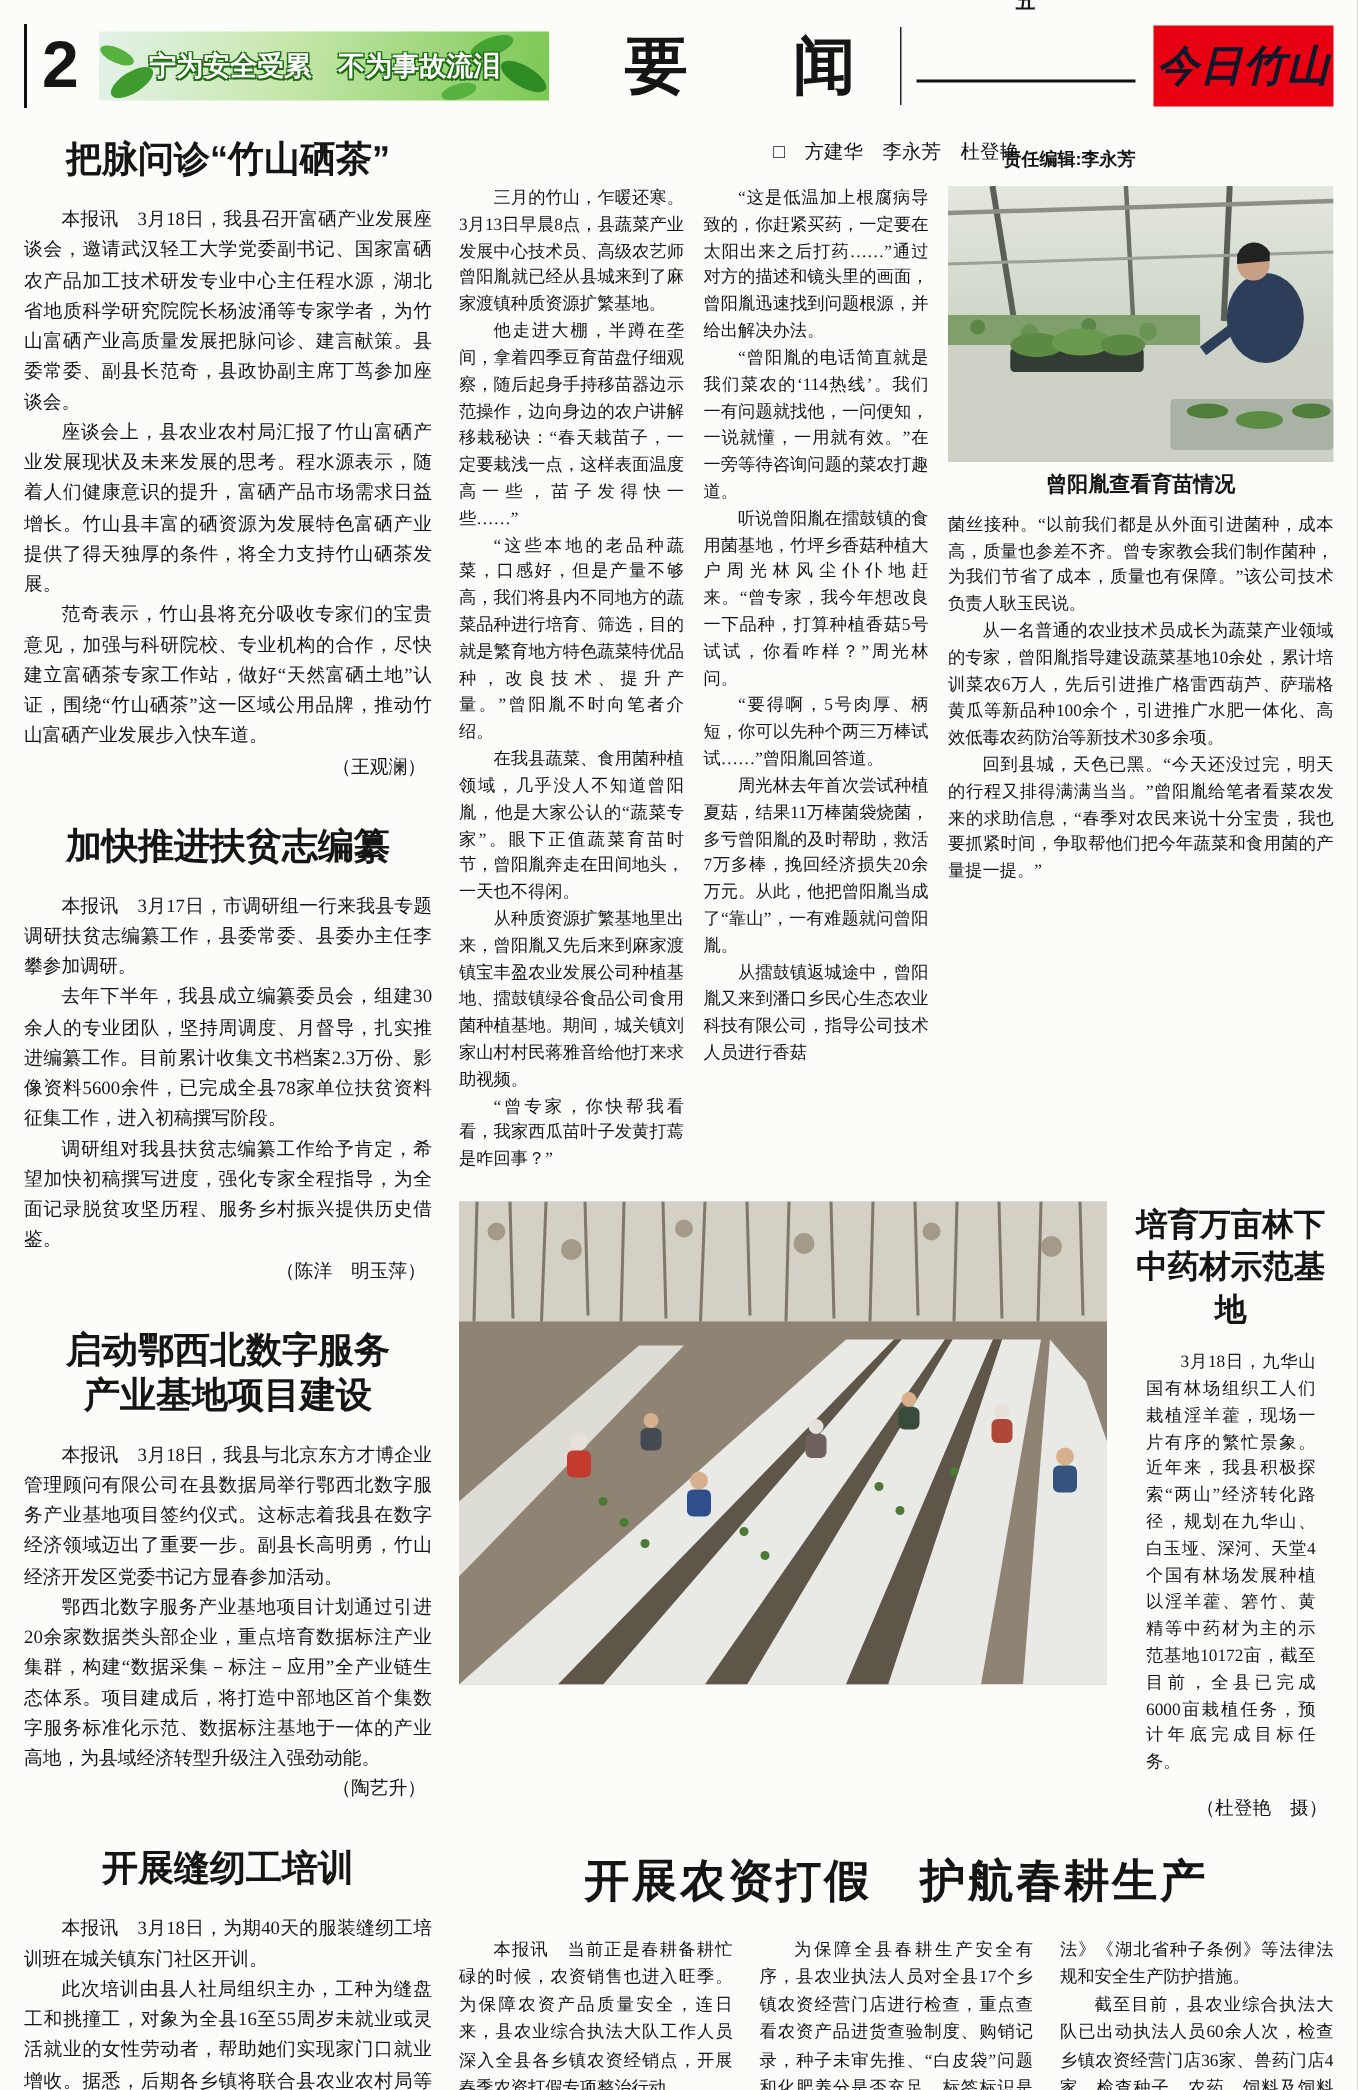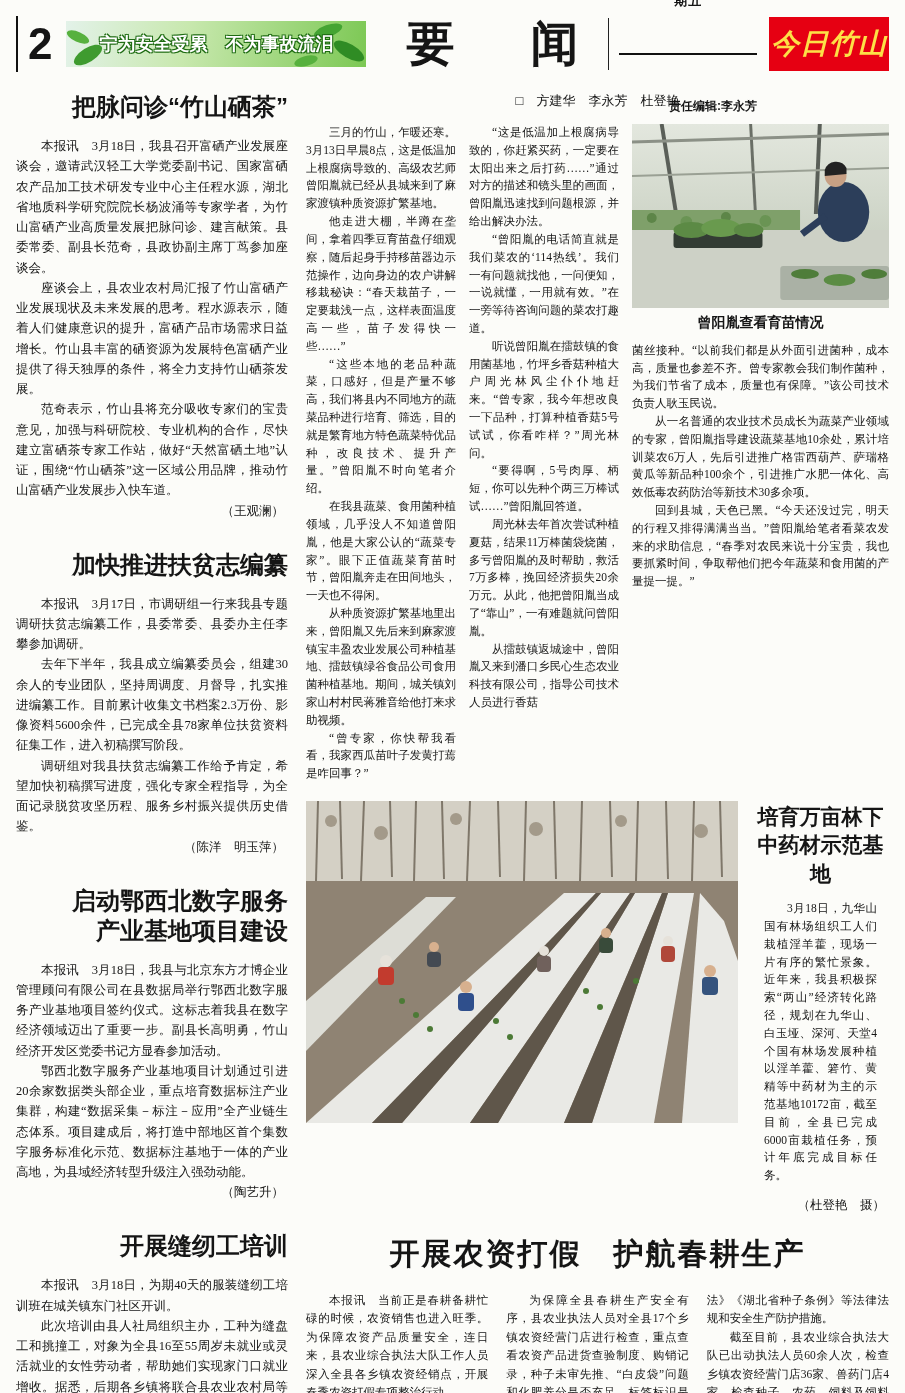--- a/index.html
+++ b/index.html
@@ -11,36 +11,36 @@
   .pagenum-box{border-left:2px solid #111;padding-left:10px;display:flex;align-items:center;height:56px;}
   .pagenum{font-family:"Liberation Sans","DejaVu Sans",sans-serif;font-weight:bold;font-size:44px;line-height:1;}
   .banner{position:relative;flex:0 0 300px;height:46px;margin-left:14px;overflow:hidden;
           background:linear-gradient(100deg,#e3f2e9 0%,#c8e8ae 40%,#7cc854 100%);
           display:flex;align-items:center;justify-content:center;}
   .banner svg{position:absolute;top:0;left:0;width:100%;height:100%;}
   .slogan{position:relative;font-family:"Liberation Sans","DejaVu Sans",sans-serif;font-weight:bold;
           font-size:18px;color:#fff;white-space:nowrap;
           text-shadow:1px 1px 0 #1e6b12,-1px 1px 0 #1e6b12,1px -1px 0 #1e6b12,-1px -1px 0 #1e6b12;}
   .section-title{font-family:Liberation Sans, sans-serif;font-weight:900;
-          font-size:48px;letter-spacing:14px;margin-left:40px;white-space:nowrap;}
+          font-size:42px;letter-spacing:14px;margin-left:50px;white-space:nowrap;}
   .hdr-divider{width:1px;height:52px;background:#222;margin:0 10px 0 16px;flex:none;}
   .dateblock{flex:1;display:flex;flex-direction:column;justify-content:center;
           font-family:"Liberation Sans","DejaVu Sans",sans-serif;min-width:0;gap:39px;}
   .date{font-size:13px;font-weight:bold;text-align:center;letter-spacing:1px;}
   .date-rule{height:2px;background:#111;margin:4px 0;}
   .editor{font-size:12px;font-weight:bold;text-align:right;}
-  .brand{flex:none;margin-left:12px;background:#e60012;color:#fde047;width:120px;height:54px;
+  .brand{flex:none;margin-left:12px;background:#e60012;color:#0f172a;width:120px;height:54px;
          font-family:"Liberation Sans","DejaVu Sans",sans-serif;font-weight:bold;font-style:italic;
          font-size:28px;display:flex;align-items:center;justify-content:center;letter-spacing:1px;}
   
   .content{display:flex;gap:18px;margin-top:16px;}
   .left-col{width:272px;flex:none;}
   .article{margin-bottom:30px;}
   .article h2{font-family:"Liberation Sans","DejaVu Sans",sans-serif;font-weight:900;
-          font-size:24px;text-align:right;margin:0 0 14px 0;line-height:1.25;}
+          font-size:24px;text-align:center;margin:0 0 14px 0;line-height:1.25;}
   .article p{margin:0;text-indent:2em;font-size:12.5px;line-height:1.62;text-align:justify;}
   .sig{text-align:right;font-size:12.5px;padding-right:4px;margin-top:2px;}
   .main-col{flex:1;min-width:0;}
   .main-title{font-family:"Liberation Sans","DejaVu Sans",sans-serif;font-weight:900;
           font-size:36px;text-align:center;margin:2px 0 10px 0;letter-spacing:1px;}
   .byline{text-align:center;font-size:13px;margin-bottom:14px;}
   .story{display:flex;gap:13px;}
   .scol{font-size:11.5px;line-height:1.55;text-align:justify;min-width:0;}
   .scol p{margin:0;text-indent:2em;}
   .scol p.cont{text-indent:0;}
@@ -129,21 +129,21 @@
 
       </section>
     </aside>
 
     <main class="main-col">
 
       <div class="byline">□　方建华　李永芳　杜登艳</div>
 
       <div class="story">
         <div class="scol scol1">
-          <p>三月的竹山，乍暖还寒。3月13日早晨8点，这是低温加上根腐病导致的、高级农艺师曾阳胤就已经从县城来到了麻家渡镇种质资源扩繁基地。</p>
+          <p>三月的竹山，乍暖还寒。3月13日早晨8点，县蔬菜产业发展中心技术员、高级农艺师曾阳胤就已经从县城来到了麻家渡镇种质资源扩繁基地。</p>
           <p>他走进大棚，半蹲在垄间，拿着四季豆育苗盘仔细观察，随后起身手持移苗器边示范操作，边向身边的农户讲解移栽秘诀：“春天栽苗子，一定要栽浅一点，这样表面温度高一些，苗子发得快一些……”</p>
           <p>“这些本地的老品种蔬菜，口感好，但是产量不够高，我们将县内不同地方的蔬菜品种进行培育、筛选，目的就是繁育地方特色蔬菜特优品种，改良技术、提升产量。”曾阳胤不时向笔者介绍。</p>
           <p>在我县蔬菜、食用菌种植领域，几乎没人不知道曾阳胤，他是大家公认的“蔬菜专家”。眼下正值蔬菜育苗时节，曾阳胤奔走在田间地头，一天也不得闲。</p>
           <p>从种质资源扩繁基地里出来，曾阳胤又先后来到麻家渡镇宝丰盈农业发展公司种植基地、擂鼓镇绿谷食品公司食用菌种植基地。期间，城关镇刘家山村村民蒋雅音给他打来求助视频。</p>
           <p>“曾专家，你快帮我看看，我家西瓜苗叶子发黄打蔫是咋回事？”</p>
         </div>
         <div class="scol scol2">
           <p>“这是低温加上根腐病导致的，你赶紧买药，一定要在太阳出来之后打药……”通过对方的描述和镜头里的画面，曾阳胤迅速找到问题根源，并给出解决办法。</p>
           <p>“曾阳胤的电话简直就是我们菜农的‘114热线’。我们一有问题就找他，一问便知，一说就懂，一用就有效。”在一旁等待咨询问题的菜农打趣道。</p>
           <p>听说曾阳胤在擂鼓镇的食用菌基地，竹坪乡香菇种植大户周光林风尘仆仆地赶来。“曾专家，我今年想改良一下品种，打算种植香菇5号试试，你看咋样？”周光林问。</p>

